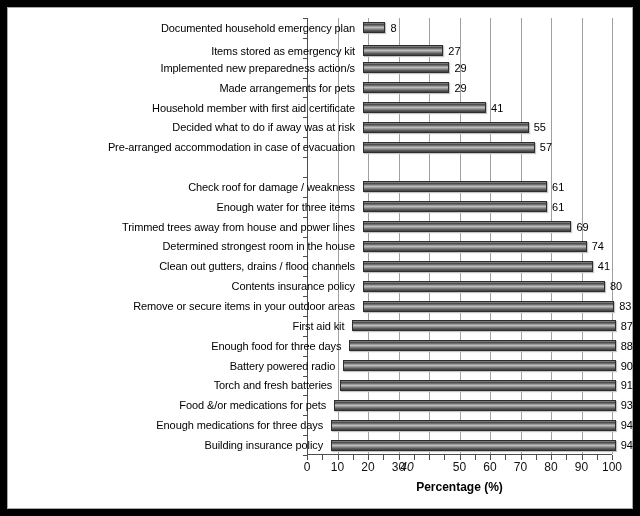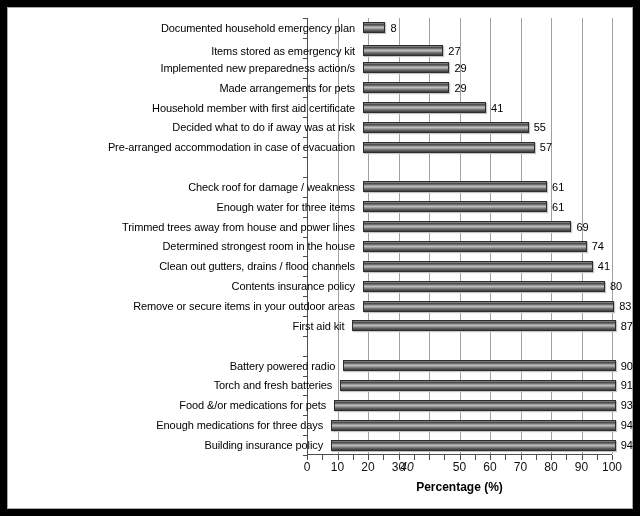--- a/index.html
+++ b/index.html
@@ -211,20 +211,27 @@
         <div class="barwrap">
           <div class="bar" style="width: 251.15px;"></div>
           <div class="val-label">83</div>
         </div>
       </div>
       <div class="row" style="top: 308.955px; height: 19.8636px;">
         <div class="cat-label">First aid kit</div>
         <div class="barwrap">
           <div class="bar" style="width: 263.35px;"></div>
           <div class="val-label">87</div>
+        </div>
+      </div>
+      <div class="row" style="top: 328.818px; height: 19.8636px;">
+        <div class="cat-label">Enough food for three days</div>
+        <div class="barwrap">
+          <div class="bar" style="width: 266.4px;"></div>
+          <div class="val-label">88</div>
         </div>
       </div>
       <div class="row" style="top: 348.682px; height: 19.8636px;">
         <div class="cat-label">Battery powered radio</div>
         <div class="barwrap">
           <div class="bar" style="width: 272.5px;"></div>
           <div class="val-label">90</div>
         </div>
       </div>
       <div class="row" style="top: 368.545px; height: 19.8636px;">

